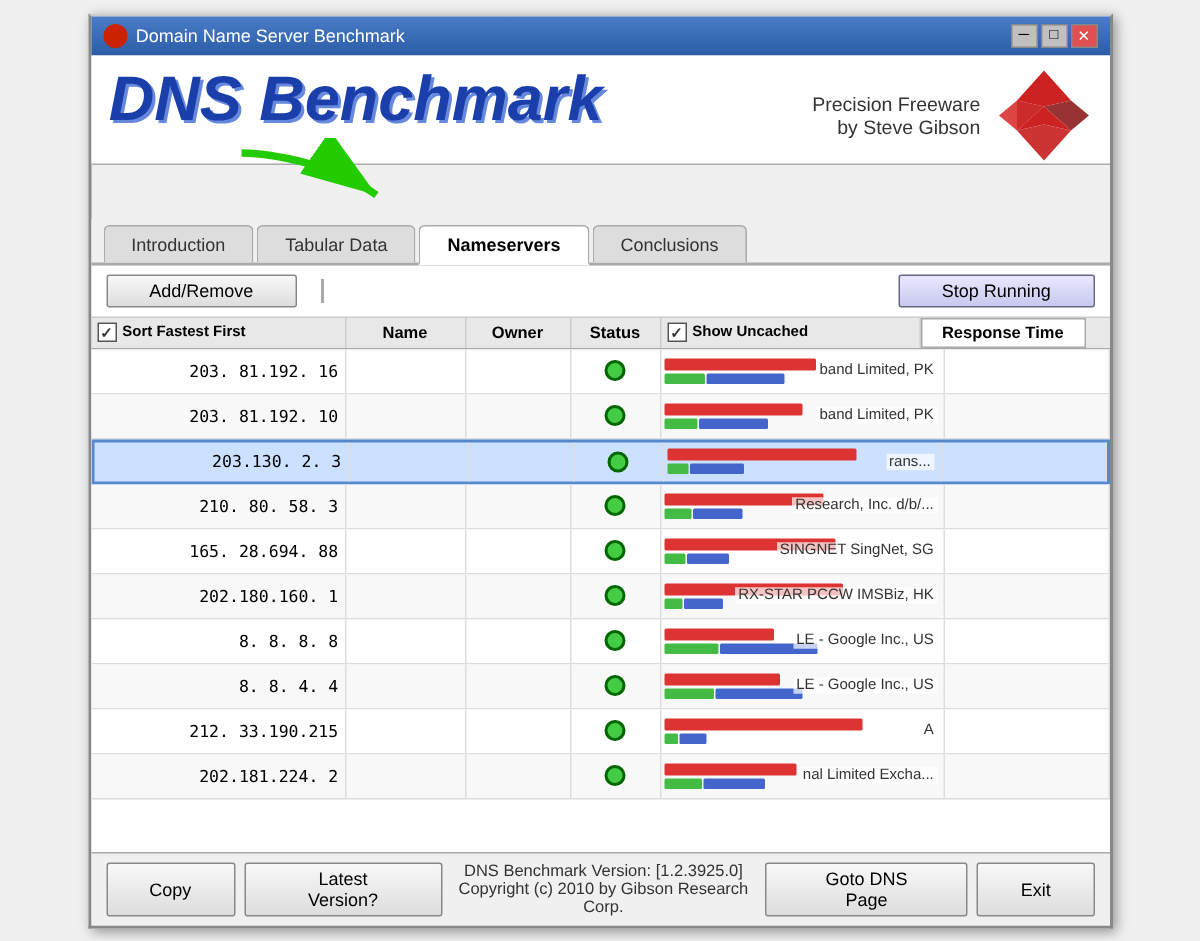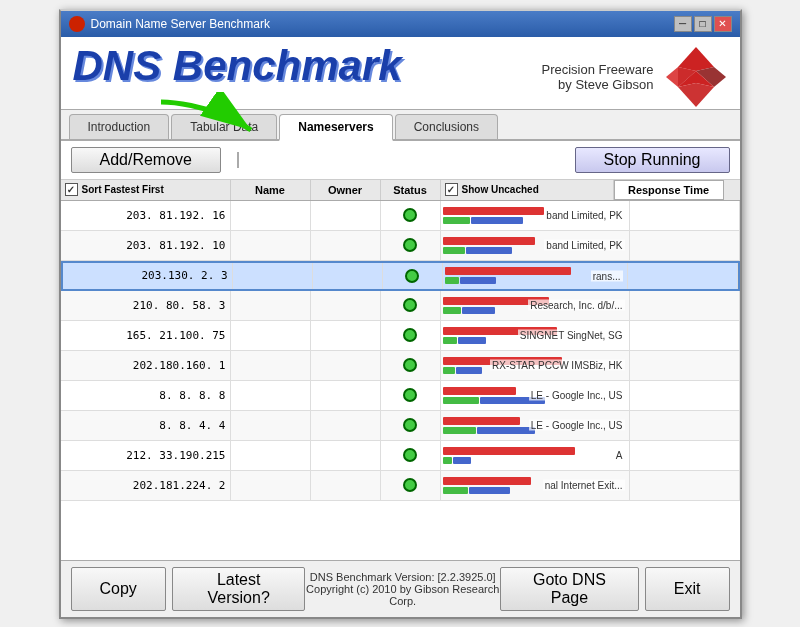--- a/index.html
+++ b/index.html
@@ -92,20 +92,21 @@
       gap: 4px;
     }
 
     .tabs-row {
       background: #f0f0f0;
       display: flex;
       padding: 4px 8px 0 8px;
       gap: 0;
       border-bottom: 2px solid #aaa;
       flex-shrink: 0;
+      margin-top: 36px;
     }
     .tab {
       padding: 5px 18px;
       border: 1px solid #aaa;
       border-bottom: none;
       background: #ddd;
       cursor: pointer;
       font-size: 12px;
       margin-right: 2px;
       border-radius: 4px 4px 0 0;
@@ -132,21 +133,21 @@
     .toolbar-left {
       display: flex;
       align-items: center;
       gap: 8px;
     }
     .btn {
       padding: 3px 28px;
       border: 1px solid #888;
       background: linear-gradient(to bottom, #f8f8f8, #ddd);
       cursor: pointer;
-      font-size: 16px;
+      font-size: 12px;
       border-radius: 2px;
     }
     .btn.primary {
       background: linear-gradient(to bottom, #e8e8ff, #c8c8ee);
       border-color: #668;
     }
     .progress-bar-outer {
       flex: 1;
       height: 16px;
       background: #e0e0e0;
@@ -459,21 +460,21 @@
             <div style="display: flex; height: 7px; gap: 1px;">
               <div class="bar-segment bar-green" style="width: 10%;"></div>
               <div class="bar-segment bar-blue" style="width: 18%;"></div>
             </div>
           </div>
           <span style="position: absolute; right: 4px; top: 50%; transform: translateY(-50%); font-size: 10px; color: rgb(51, 51, 51); background: rgba(255, 255, 255, 0.7); padding: 0px 2px;">Research, Inc. d/b/...</span>
         </div>
         <div class="cell"></div>
       </div>
       <div class="data-row">
-        <div class="cell ip">165. 21.100. 75</div>
+        <div class="cell ip">165. 28.694. 88</div>
         <div class="cell"></div>
         <div class="cell"></div>
         <div class="cell status">
           <div class="status-dot green"></div>
         </div>
         <div class="cell bar-cell" style="padding: 3px 2px; position: relative; overflow: hidden;">
           <div style="display: flex; flex-direction: column; gap: 2px; width: 100%;">
             <div style="display: flex; height: 8px;">
               <div class="bar-segment bar-red" style="width: 62%;"></div>
             </div>
@@ -580,33 +581,33 @@
         <div class="cell bar-cell" style="padding: 3px 2px; position: relative; overflow: hidden;">
           <div style="display: flex; flex-direction: column; gap: 2px; width: 100%;">
             <div style="display: flex; height: 8px;">
               <div class="bar-segment bar-red" style="width: 48%;"></div>
             </div>
             <div style="display: flex; height: 7px; gap: 1px;">
               <div class="bar-segment bar-green" style="width: 14%;"></div>
               <div class="bar-segment bar-blue" style="width: 22%;"></div>
             </div>
           </div>
-          <span style="position: absolute; right: 4px; top: 50%; transform: translateY(-50%); font-size: 10px; color: rgb(51, 51, 51); background: rgba(255, 255, 255, 0.7); padding: 0px 2px;">nal Internet Exit...</span>
+          <span style="position: absolute; right: 4px; top: 50%; transform: translateY(-50%); font-size: 10px; color: rgb(51, 51, 51); background: rgba(255, 255, 255, 0.7); padding: 0px 2px;">nal Limited Excha...</span>
         </div>
         <div class="cell"></div>
       </div>
     </div>
 
   <div class="footer">
     <div class="footer-left">
       <button class="btn">Copy</button>
       <button class="btn">Latest Version?</button>
     </div>
     <div class="footer-center">
-      <div>DNS Benchmark Version: [2.2.3925.0]</div>
+      <div>DNS Benchmark Version: [1.2.3925.0]</div>
       <div>Copyright (c) 2010 by Gibson Research Corp.</div>
     </div>
     <div class="footer-right">
       <button class="btn">Goto DNS Page</button>
       <button class="btn">Exit</button>
     </div>
   </div>
 </div>
 
 </body></html>

